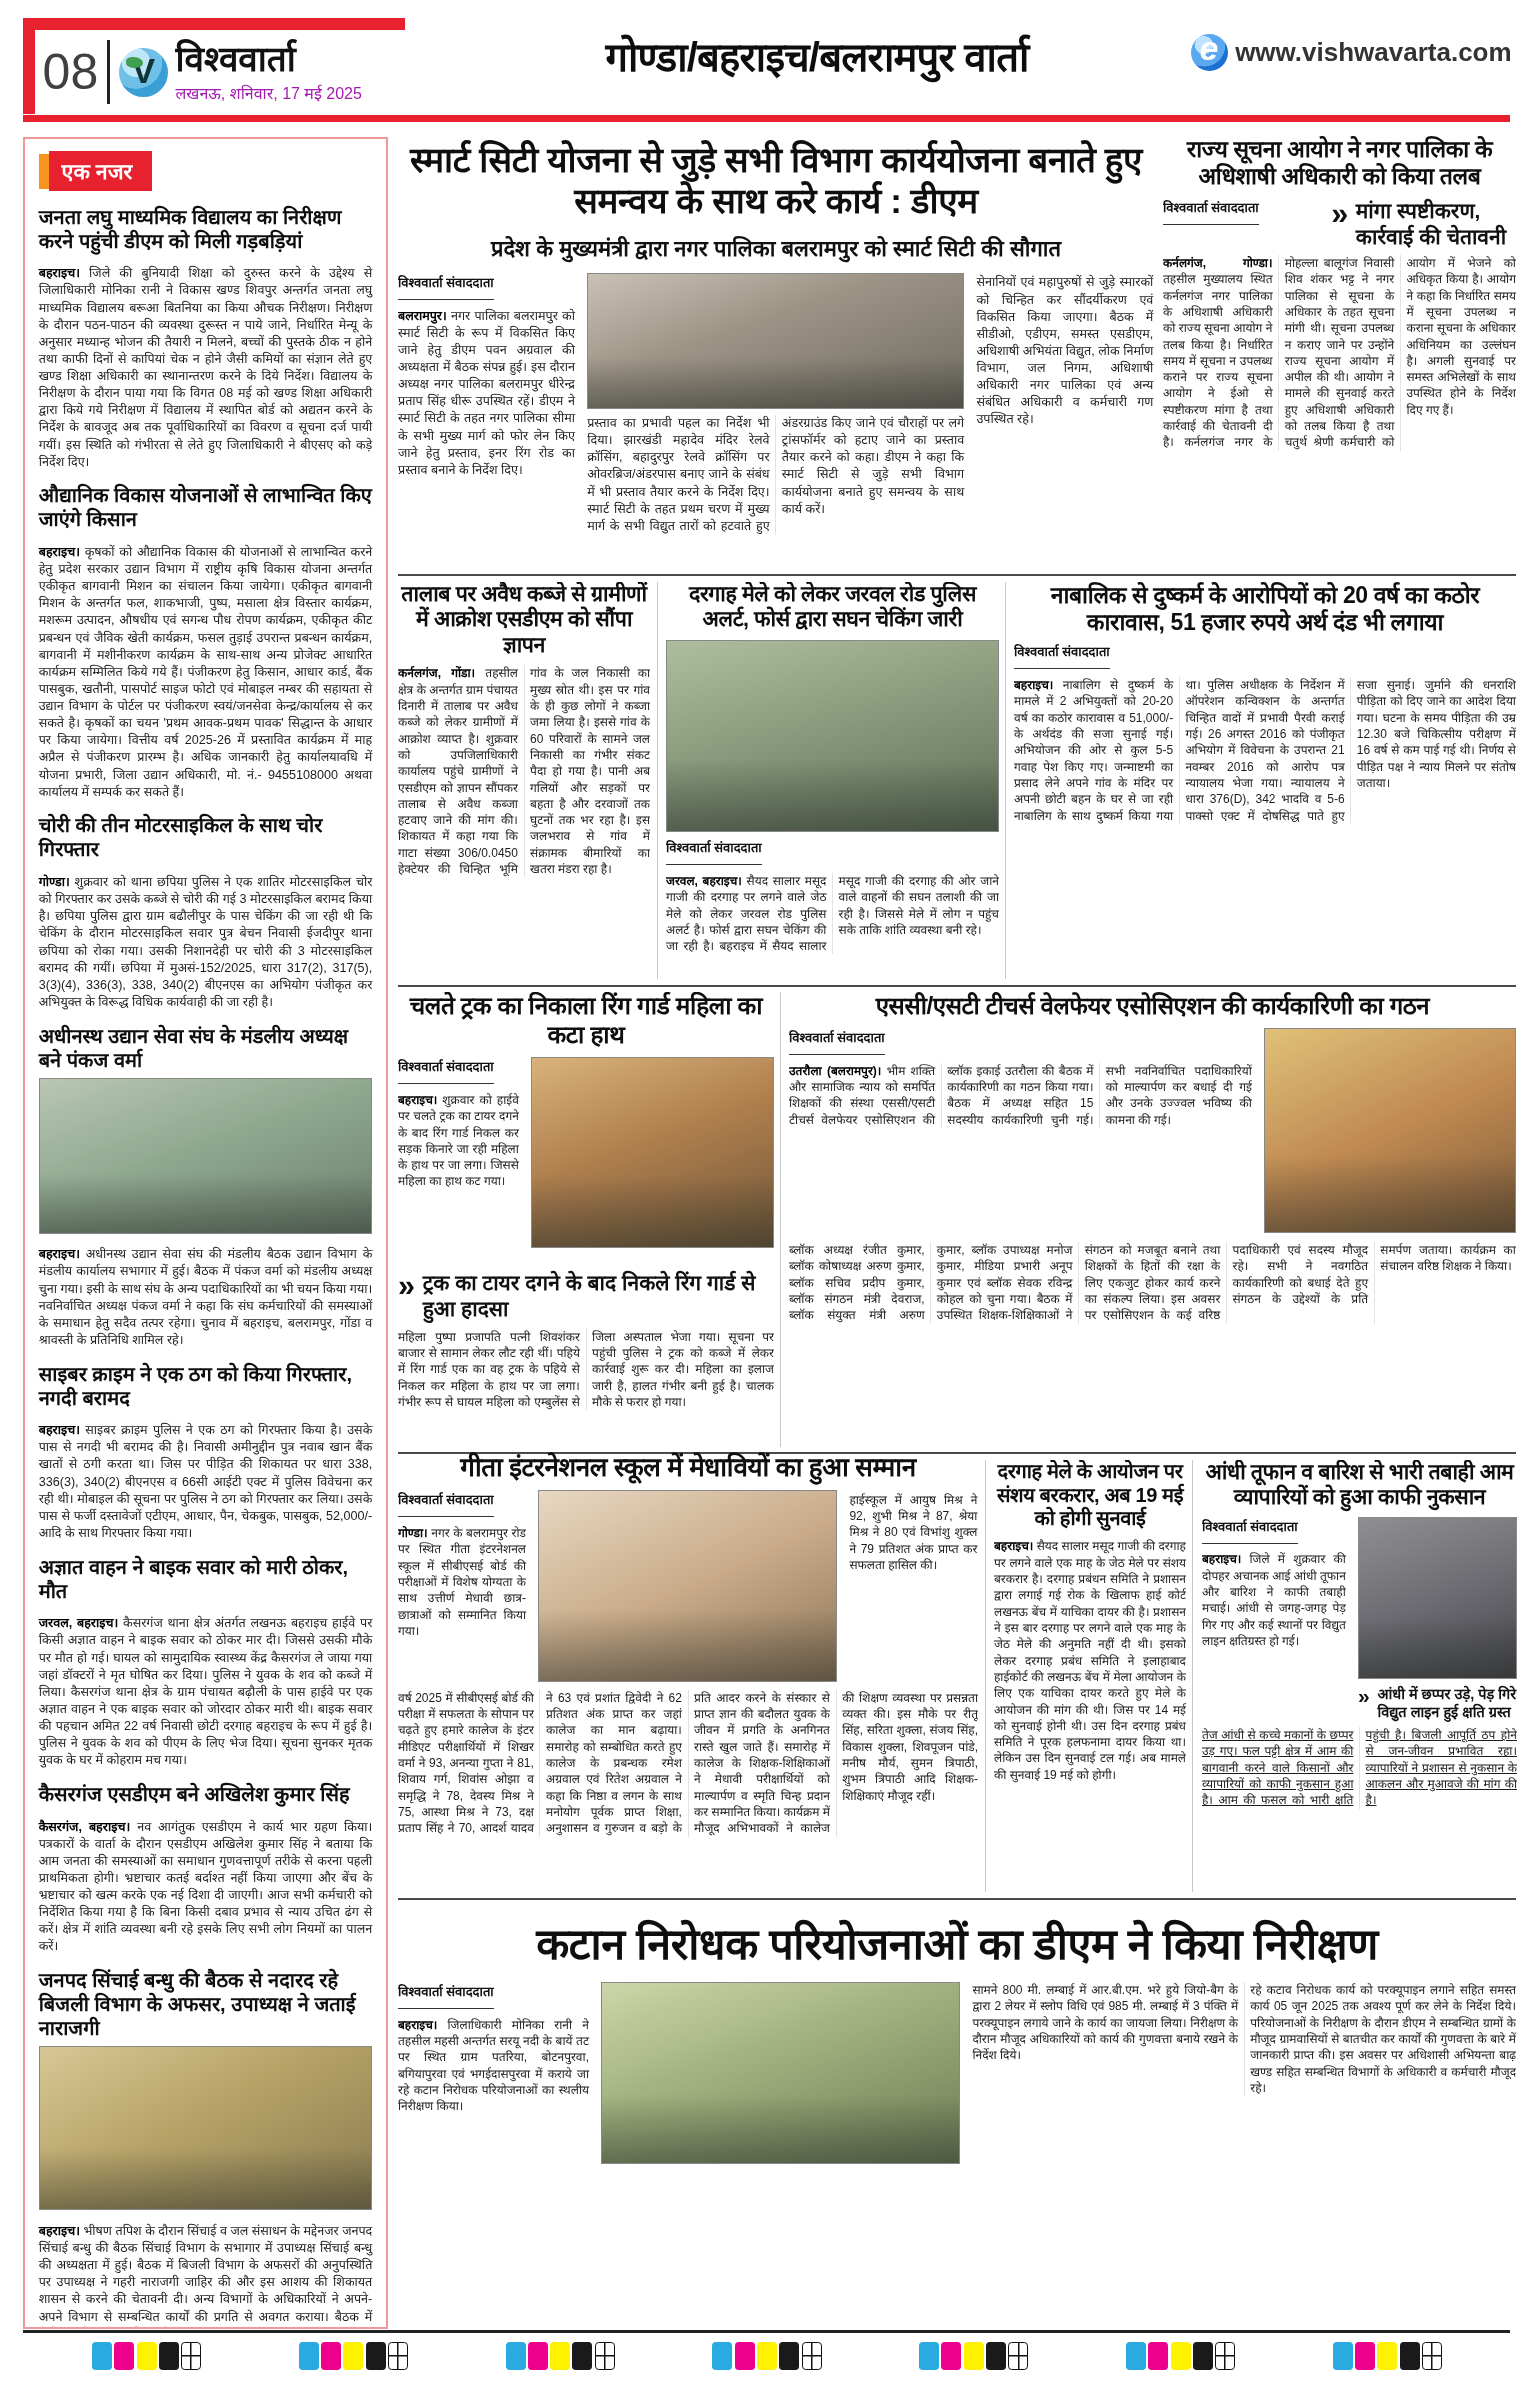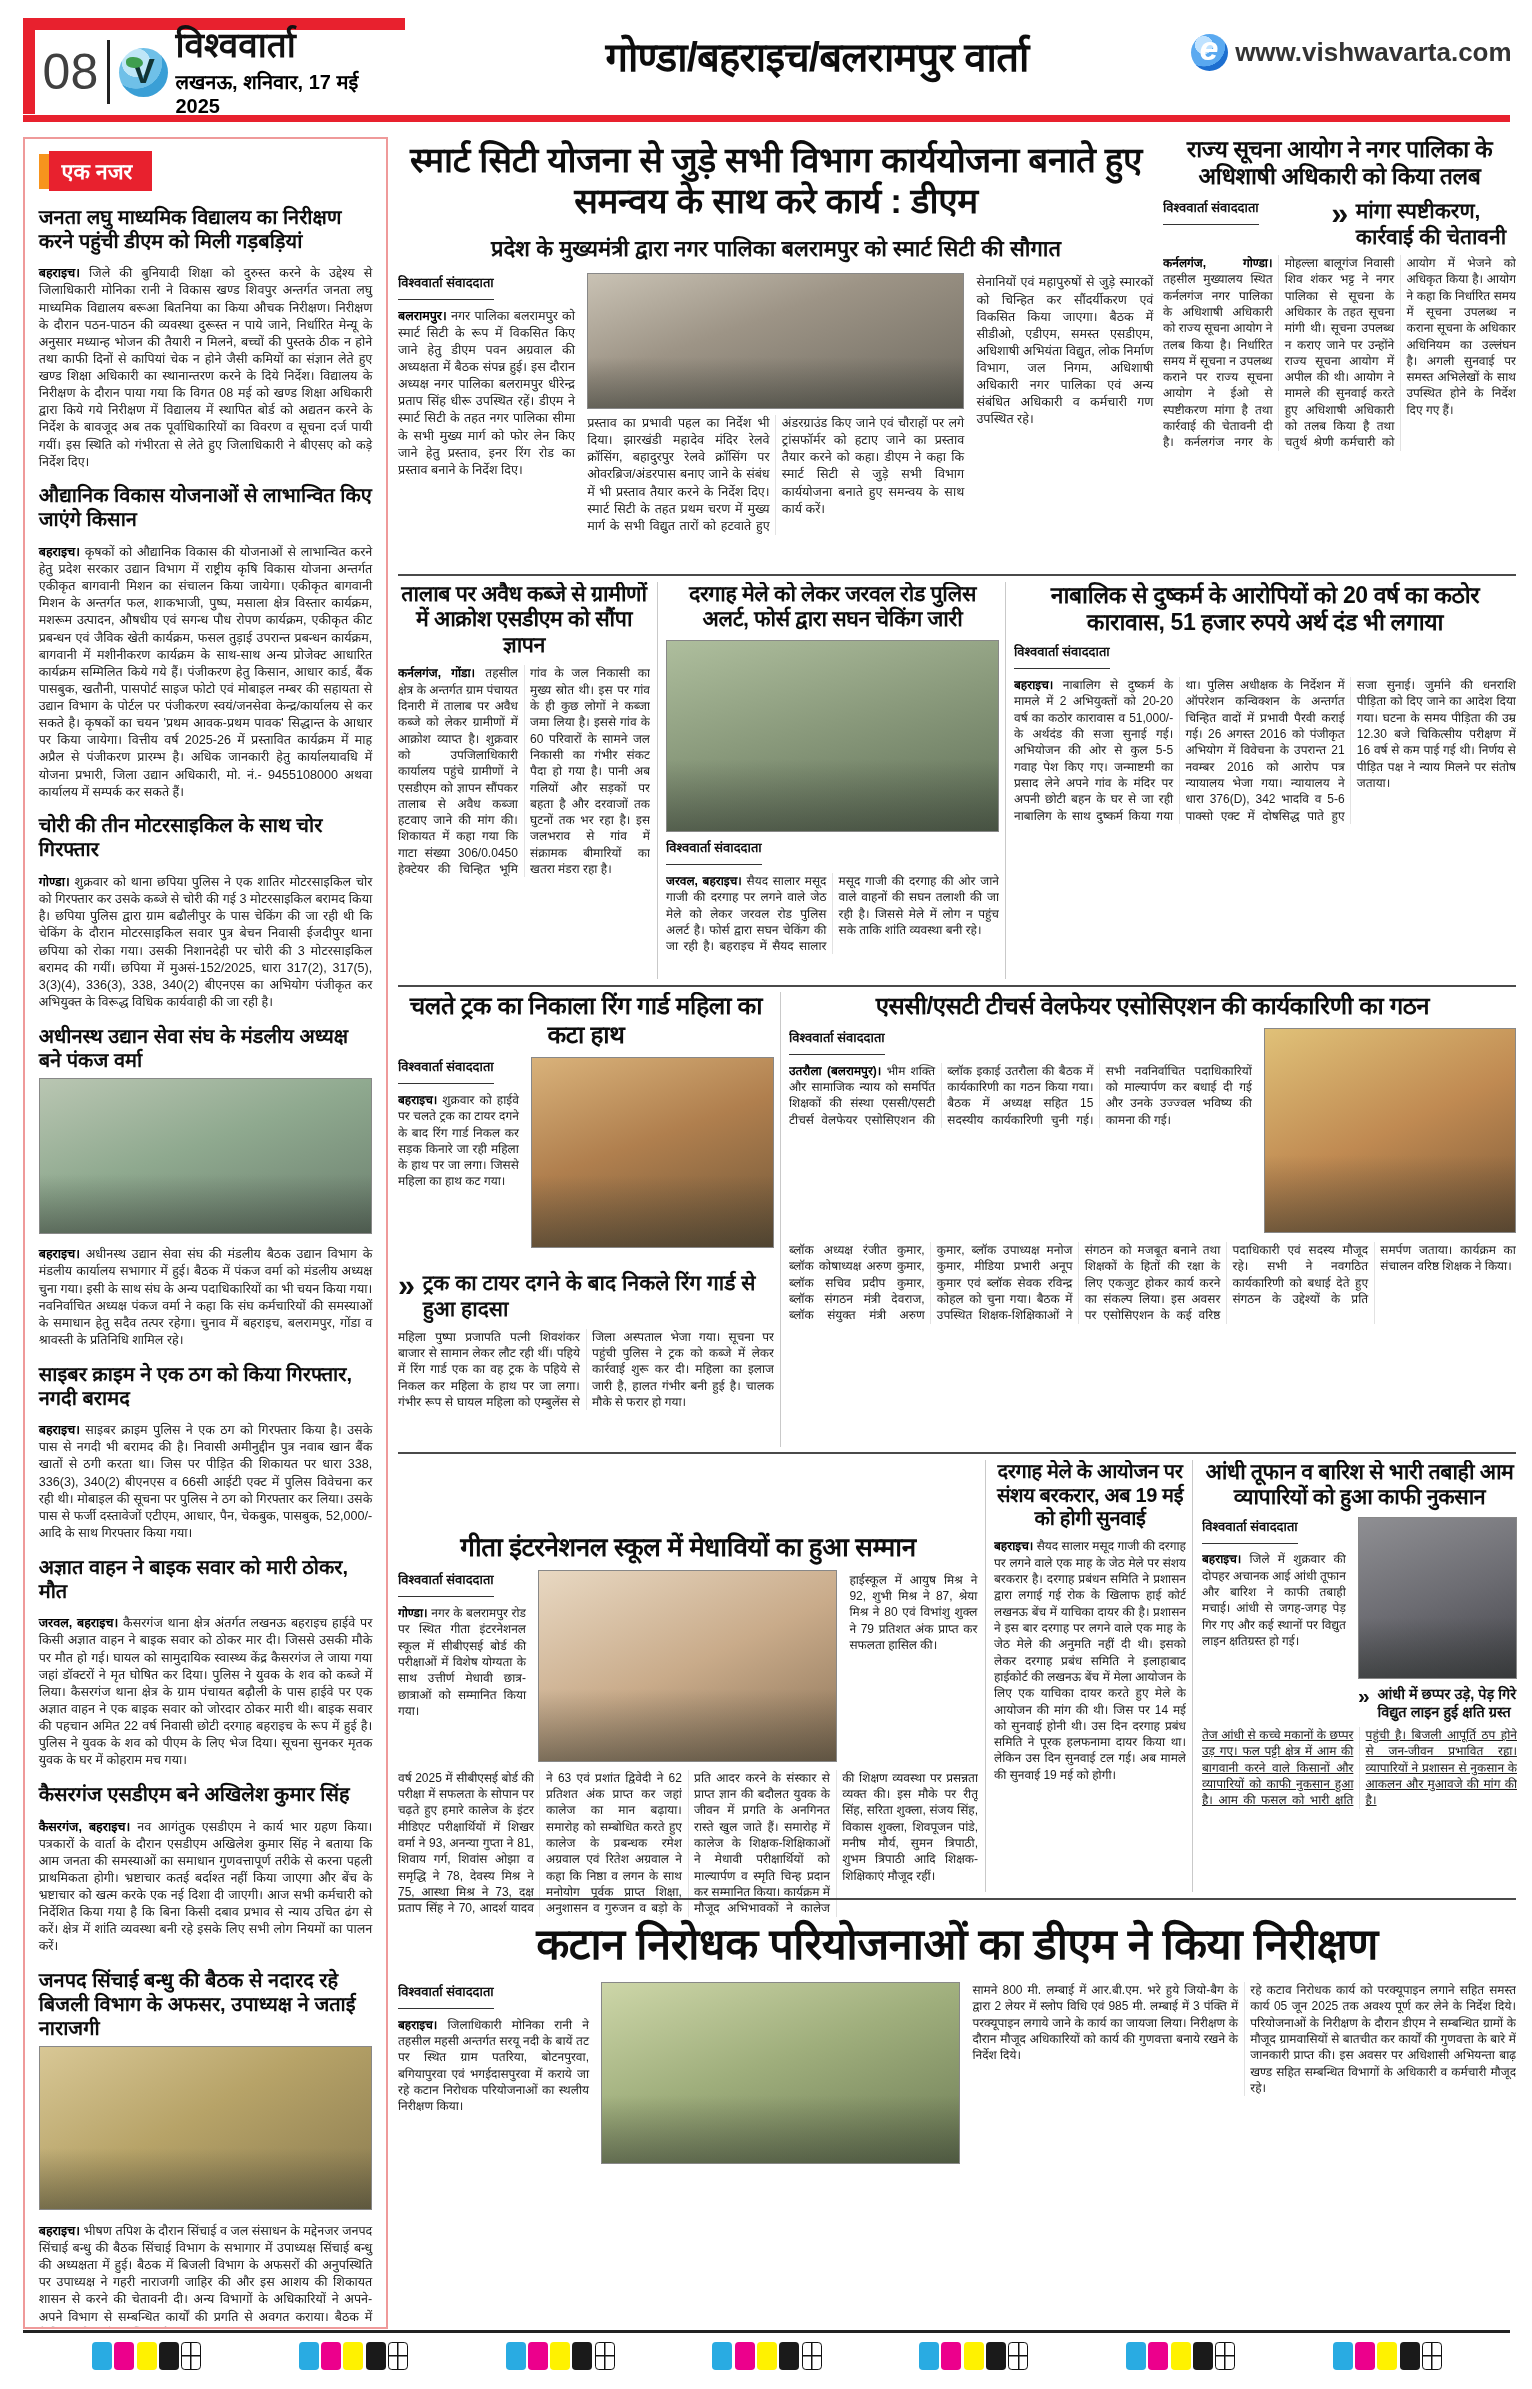--- a/index.html
+++ b/index.html
@@ -13,21 +13,21 @@
   .pageno{font-size:50px;font-weight:400;color:#404040;line-height:1;padding:0 9.2px 0 1.5px;}
   .mast-div{width:2.3px;height:64px;background:#222;margin-right:9.2px;}
   .globe{width:49px;height:49px;border-radius:50%;
          background:radial-gradient(circle at 35% 30%,#bfe6f7 0 30%,#6fc0e8 31% 55%,#3a9fd6 56% 100%);
          position:relative;margin-right:7.6px;flex:none;}
   .globe::before{content:"V";position:absolute;left:0;right:0;top:3.1px;text-align:center;
          font-size:35px;font-weight:800;color:#133;}
   .globe::after{content:"";position:absolute;left:7.6px;top:9.2px;width:17px;height:10.7px;
          background:#3f9e4f;border-radius:40% 60% 50% 50%;}
   .mast-name{font-size:35px;font-weight:800;color:#111;line-height:1.05;}
-  .mast-date{font-size:20px;font-weight:700;color:#000000;margin-top:4.6px;}
+  .mast-date{font-size:16px;font-weight:400;color:#a21caf;margin-top:4.6px;}
   .section-title{left:466px;top:27.5px;width:702px;text-align:center;font-size:40px;font-weight:800;
                  color:#0d0d0d;letter-spacing:-0.8px;}
   .website{right:21.4px;top:34px;display:flex;align-items:center;gap:7.6px;font-size:26px;font-weight:800;color:#333;}
   .ie{width:37px;height:37px;border-radius:50%;flex:none;position:relative;
       background:radial-gradient(circle at 35% 30%,#bfe2ff 0 25%,#5aa9f0 26% 60%,#1d6fd0 61% 100%);}
   .ie::before{content:"e";position:absolute;left:0;right:0;top:-4.6px;text-align:center;
       font-size:34px;font-weight:800;color:#fff;font-style:italic;}
   .redrule{left:23px;top:115px;width:1487px;height:6.9px;background:#e8212e;}
   
   .hl{font-weight:800;color:#0e0e0e;line-height:1.18;letter-spacing:-0.4px;}
@@ -229,21 +229,21 @@
         <span class="byline">विश्ववार्ता संवाददाता</span>
         <p class="body-t cols3" style="margin:3.1px 0 0;font-size:12px;"><b>उतरौला (बलरामपुर)।</b> <span>भीम शक्ति और सामाजिक न्याय को समर्पित शिक्षकों की संस्था एससी/एसटी टीचर्स वेलफेयर एसोसिएशन की ब्लॉक इकाई उतरौला की बैठक में कार्यकारिणी का गठन किया गया। बैठक में अध्यक्ष सहित 15 सदस्यीय कार्यकारिणी चुनी गई। सभी नवनिर्वाचित पदाधिकारियों को माल्यार्पण कर बधाई दी गई और उनके उज्ज्वल भविष्य की कामना की गई।</span></p>
       </div>
       <div class="ph" style="width:252px;height:205px;background:linear-gradient(155deg,#e0c178 0%,#c08a52 50%,#7e5a38 100%);"></div>
     </div>
     <p class="body-t cols5" style="margin:9.2px 0 0;font-size:12px;">ब्लॉक अध्यक्ष रंजीत कुमार, ब्लॉक कोषाध्यक्ष अरुण कुमार, ब्लॉक सचिव प्रदीप कुमार, ब्लॉक संगठन मंत्री देवराज, ब्लॉक संयुक्त मंत्री अरुण कुमार, ब्लॉक उपाध्यक्ष मनोज कुमार, मीडिया प्रभारी अनूप कुमार एवं ब्लॉक सेवक रविन्द्र कोहल को चुना गया। बैठक में उपस्थित शिक्षक-शिक्षिकाओं ने संगठन को मजबूत बनाने तथा शिक्षकों के हितों की रक्षा के लिए एकजुट होकर कार्य करने का संकल्प लिया। इस अवसर पर एसोसिएशन के कई वरिष्ठ पदाधिकारी एवं सदस्य मौजूद रहे। सभी ने नवगठित कार्यकारिणी को बधाई देते हुए संगठन के उद्देश्यों के प्रति समर्पण जताया। कार्यक्रम का संचालन वरिष्ठ शिक्षक ने किया।</p>
   </div>
 
   <div class="abs sep-h" style="left:398px;top:1452px;width:1118px;"></div>
 
-  <div class="abs blk" style="left:398px;top:1532px;width:580px;height:432px;">
+  <div class="abs blk" style="left:398px;top:1452px;width:580px;height:432px;">
     <div class="hl center" style="font-size:26px;">गीता इंटरनेशनल स्कूल में मेधावियों का हुआ सम्मान</div>
     <div class="row" style="margin-top:7.6px;">
       <div style="width:128px;">
         <span class="byline">विश्ववार्ता संवाददाता</span>
         <p class="body-t" style="margin:3.1px 0 0;font-size:12px;"><b>गोण्डा।</b> <span>नगर के बलरामपुर रोड पर स्थित गीता इंटरनेशनल स्कूल में सीबीएसई बोर्ड की परीक्षाओं में विशेष योग्यता के साथ उत्तीर्ण मेधावी छात्र-छात्राओं को सम्मानित किया गया।</span></p>
       </div>
       <div class="ph" style="width:299px;height:192px;background:linear-gradient(155deg,#e8d8c2 0%,#c9ab8a 50%,#8d7458 100%);"></div>
       <div style="width:128px;">
         <p class="body-t" style="margin:1.5px 0 0;font-size:12px;">हाईस्कूल में आयुष मिश्र ने 92, शुभी मिश्र ने 87, श्रेया मिश्र ने 80 एवं विभांशु शुक्ल ने 79 प्रतिशत अंक प्राप्त कर सफलता हासिल की।</p>
       </div>

